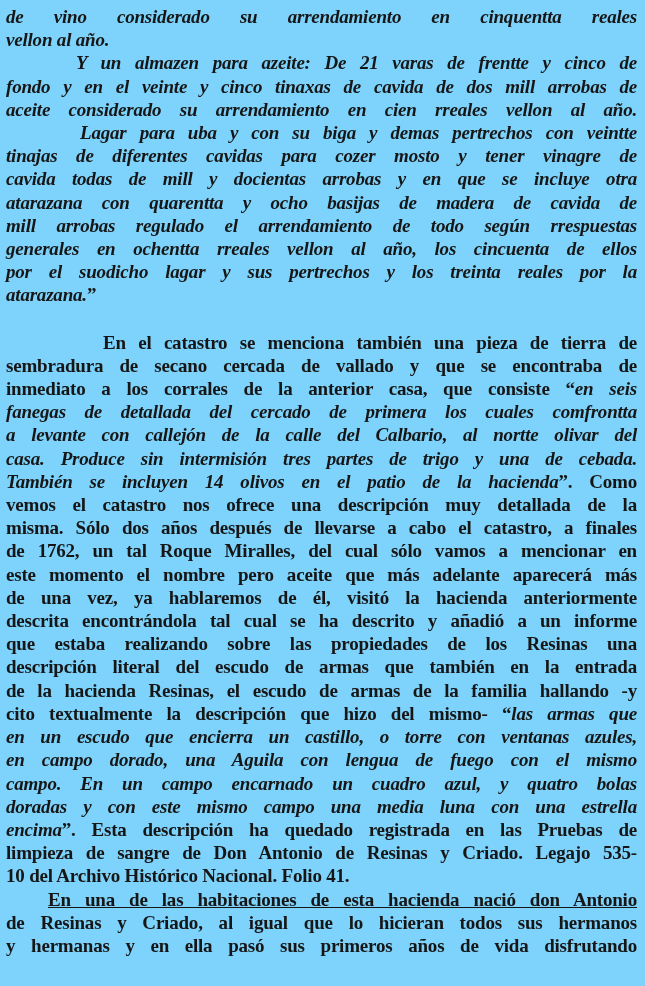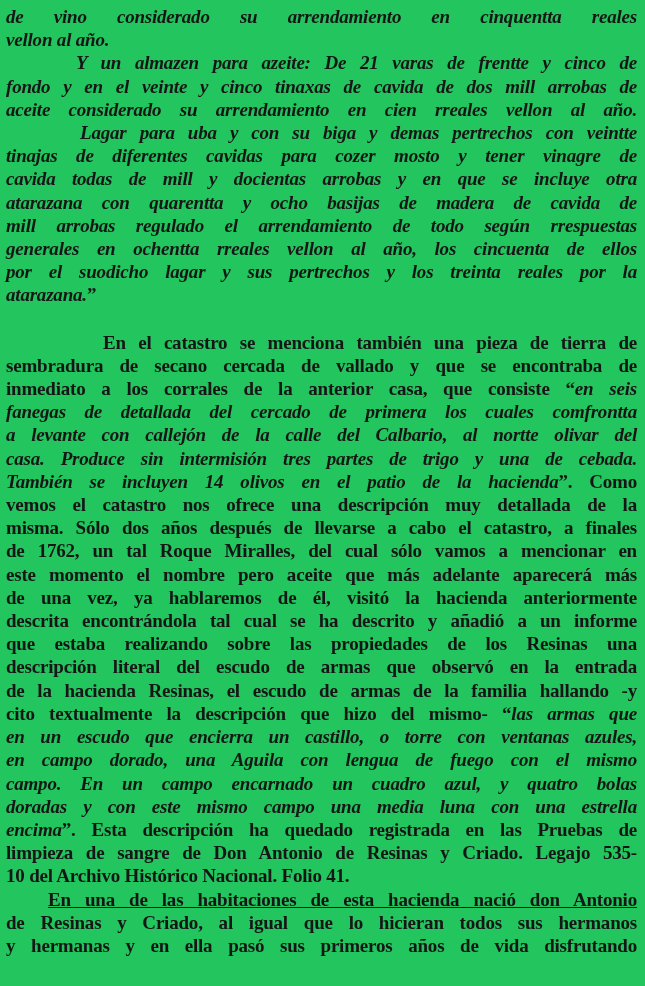--- a/index.html
+++ b/index.html
@@ -41,21 +41,21 @@
   .seg-italic {
     font-style: italic;
   }
   .seg-roman {
     font-style: normal;
   }
 </style>
 </head>
 <body>
 
-<div class="page" style="background: #22c55e; color: rgb(22, 22, 22);">
+<div class="page" style="background: #7dd3fc; color: rgb(22, 22, 22);">
   <div class="text-block">
       <div class="line j"><span class="seg-italic">de vino considerado su arrendamiento en cinquentta reales</span></div>
       <div class="line"><span class="seg-italic">vellon al año.</span></div>
       <div class="line j" style="text-indent: 70px;"><span class="seg-italic">Y un almazen para azeite: De 21 varas de frentte y cinco de</span></div>
       <div class="line j"><span class="seg-italic">fondo y en el veinte y cinco tinaxas de cavida de dos mill arrobas de</span></div>
       <div class="line j"><span class="seg-italic">aceite considerado su arrendamiento en cien rreales vellon al año.</span></div>
       <div class="line j" style="text-indent: 74px;"><span class="seg-italic">Lagar para uba y con su biga y demas pertrechos con veintte</span></div>
       <div class="line j"><span class="seg-italic">tinajas de diferentes cavidas para cozer mosto y tener vinagre de</span></div>
       <div class="line j"><span class="seg-italic">cavida todas de mill y docientas arrobas y en que se incluye otra</span></div>
       <div class="line j"><span class="seg-italic">atarazana con quarentta y ocho basijas de madera de cavida de</span></div>
@@ -70,21 +70,21 @@
       <div class="line j"><span class="seg-italic">a levante con callejón de la calle del Calbario, al nortte olivar del</span></div>
       <div class="line j"><span class="seg-italic">casa. Produce sin intermisión tres partes de trigo y una de cebada.</span></div>
       <div class="line j"><span class="seg-italic">También se incluyen 14 olivos en el patio de la hacienda</span><span class="seg-roman">”. Como</span></div>
       <div class="line j"><span class="seg-roman">vemos el catastro nos ofrece una descripción muy detallada de la</span></div>
       <div class="line j"><span class="seg-roman">misma. Sólo dos años después de llevarse a cabo el catastro, a finales</span></div>
       <div class="line j"><span class="seg-roman">de 1762, un tal Roque Miralles, del cual sólo vamos a mencionar en</span></div>
       <div class="line j"><span class="seg-roman">este momento el nombre pero aceite que más adelante aparecerá más</span></div>
       <div class="line j"><span class="seg-roman">de una vez, ya hablaremos de él, visitó la hacienda anteriormente</span></div>
       <div class="line j"><span class="seg-roman">descrita encontrándola tal cual se ha descrito y añadió a un informe</span></div>
       <div class="line j"><span class="seg-roman">que estaba realizando sobre las propiedades de los Resinas una</span></div>
-      <div class="line j"><span class="seg-roman">descripción literal del escudo de armas que observó en la entrada</span></div>
+      <div class="line j"><span class="seg-roman">descripción literal del escudo de armas que también en la entrada</span></div>
       <div class="line j"><span class="seg-roman">de la hacienda Resinas, el escudo de armas de la familia hallando -y</span></div>
       <div class="line j"><span class="seg-roman">cito textualmente la descripción que hizo del mismo- “</span><span class="seg-italic">las armas que</span></div>
       <div class="line j"><span class="seg-italic">en un escudo que encierra un castillo, o torre con ventanas azules,</span></div>
       <div class="line j"><span class="seg-italic">en campo dorado, una Aguila con lengua de fuego con el mismo</span></div>
       <div class="line j"><span class="seg-italic">campo. En un campo encarnado un cuadro azul, y quatro bolas</span></div>
       <div class="line j"><span class="seg-italic">doradas y con este mismo campo una media luna con una estrella</span></div>
       <div class="line j"><span class="seg-italic">encima</span><span class="seg-roman">”. Esta descripción ha quedado registrada en las Pruebas de</span></div>
       <div class="line j"><span class="seg-roman">limpieza de sangre de Don Antonio de Resinas y Criado. Legajo 535-</span></div>
       <div class="line"><span class="seg-roman">10 del Archivo Histórico Nacional. Folio 41.</span></div>
       <div class="line j" style="text-indent: 42px; text-decoration: underline;"><span class="seg-roman">En una de las habitaciones de esta hacienda nació don Antonio</span></div>

